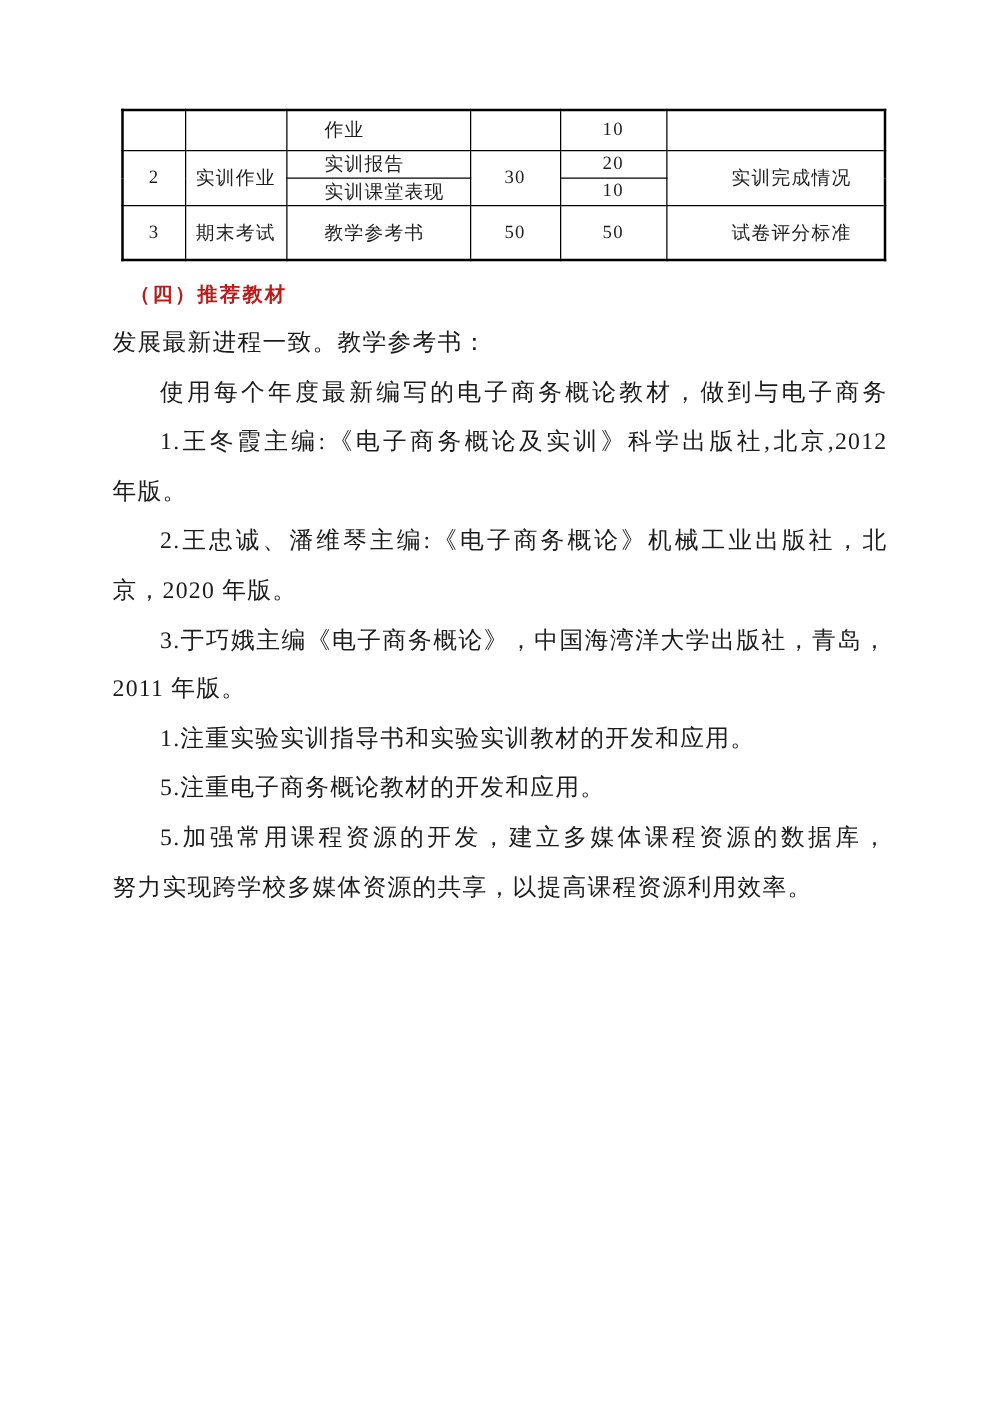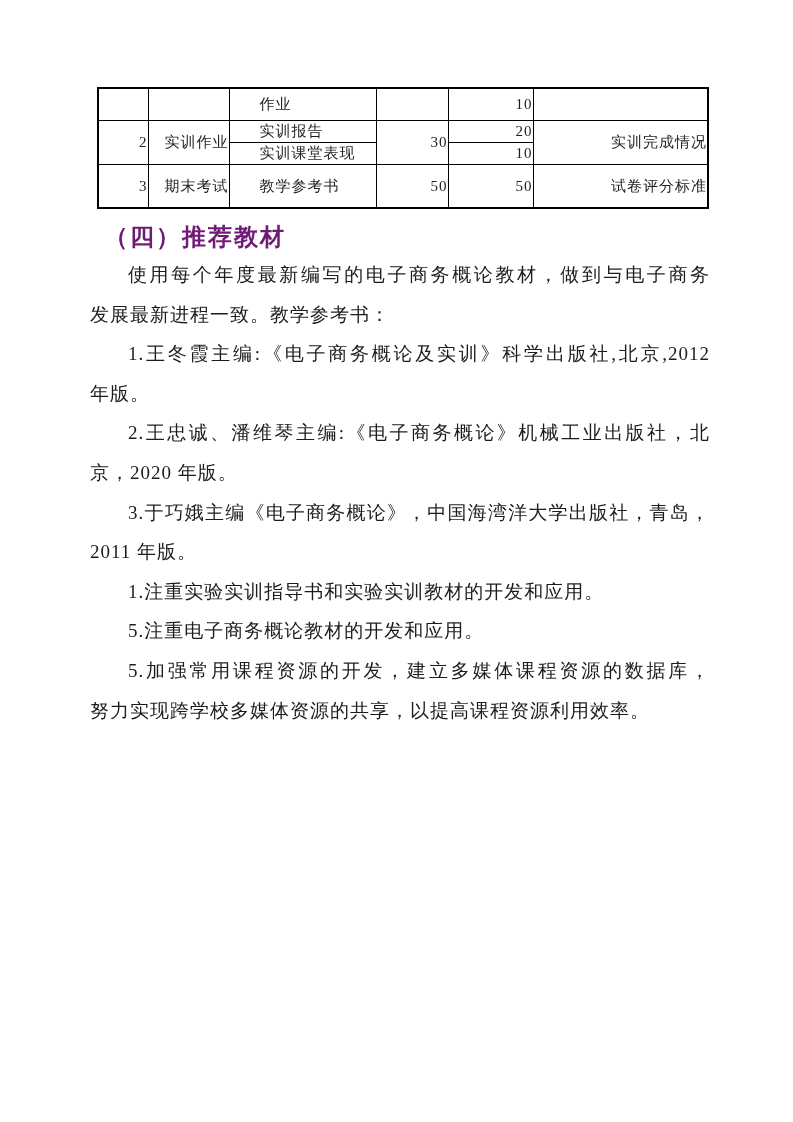--- a/index.html
+++ b/index.html
@@ -23,44 +23,44 @@
     border-collapse: collapse;
     table-layout: fixed;
     font-size: 15px;
     letter-spacing: 1px;
     color: #1f1f1f;
   }
   .score-table td {
     border: 1.5px solid #000;
     padding: 0;
     vertical-align: middle;
-    text-align: right;
+    text-align: center;
     overflow: hidden;
   }
   .score-table { border: 2px solid #000; }
   .score-table td.c-item   { text-align: left; padding-left: 30px; }
-  .score-table td.c-crit   { text-align: right; padding-left: 26px; }
+  .score-table td.c-crit   { text-align: center; padding-left: 26px; }
   .row-top  td { height: 31px; }
   .row-sub  td { height: 21px; }
   .row-last td { height: 42px; }
 
   
   .content {
     position: absolute;
     top: 208px;
     left: 90px;
     width: 620px;
   }
   .sec-heading {
-    font-size: 24px;
+    font-size: 16px;
     font-weight: 700;
     line-height: 36px;
     letter-spacing: 2px;
     padding-left: 14px;
-    color: #701a75;
+    color: #b91c1c;
   }
   .sec-heading.h4 { margin-top: 11px; }
   .sec-heading.h5 { margin-top: -5px; }
   .ln {
     font-size: 19px;
     line-height: 39.6px;
     letter-spacing: 1px;
     white-space: normal;
     color: #1c1c1c;
   }
@@ -110,22 +110,22 @@
         <td>50</td>
         <td class="c-crit">试卷评分标准</td>
       </tr>
     </tbody>
   </table>
 
   <div class="content">
 
     <div class="sec-heading h4">（四）推荐教材</div>
 
+    <div class="ln">发展最新进程一致。教学参考书：</div>
     <div class="ln indent jfull">使用每个年度最新编写的电子商务概论教材，做到与电子商务</div>
-    <div class="ln">发展最新进程一致。教学参考书：</div>
     <div class="ln indent jfull">1.王冬霞主编:《电子商务概论及实训》科学出版社,北京,2012</div>
     <div class="ln">年版。</div>
     <div class="ln indent jfull">2.王忠诚、潘维琴主编:《电子商务概论》机械工业出版社，北</div>
     <div class="ln">京，2020 年版。</div>
     <div class="ln indent jfull">3.于巧娥主编《电子商务概论》，中国海湾洋大学出版社，青岛，</div>
     <div class="ln">2011 年版。</div>
 
 
     <div class="ln indent">1.注重实验实训指导书和实验实训教材的开发和应用。</div>
     <div class="ln indent">5.注重电子商务概论教材的开发和应用。</div>

